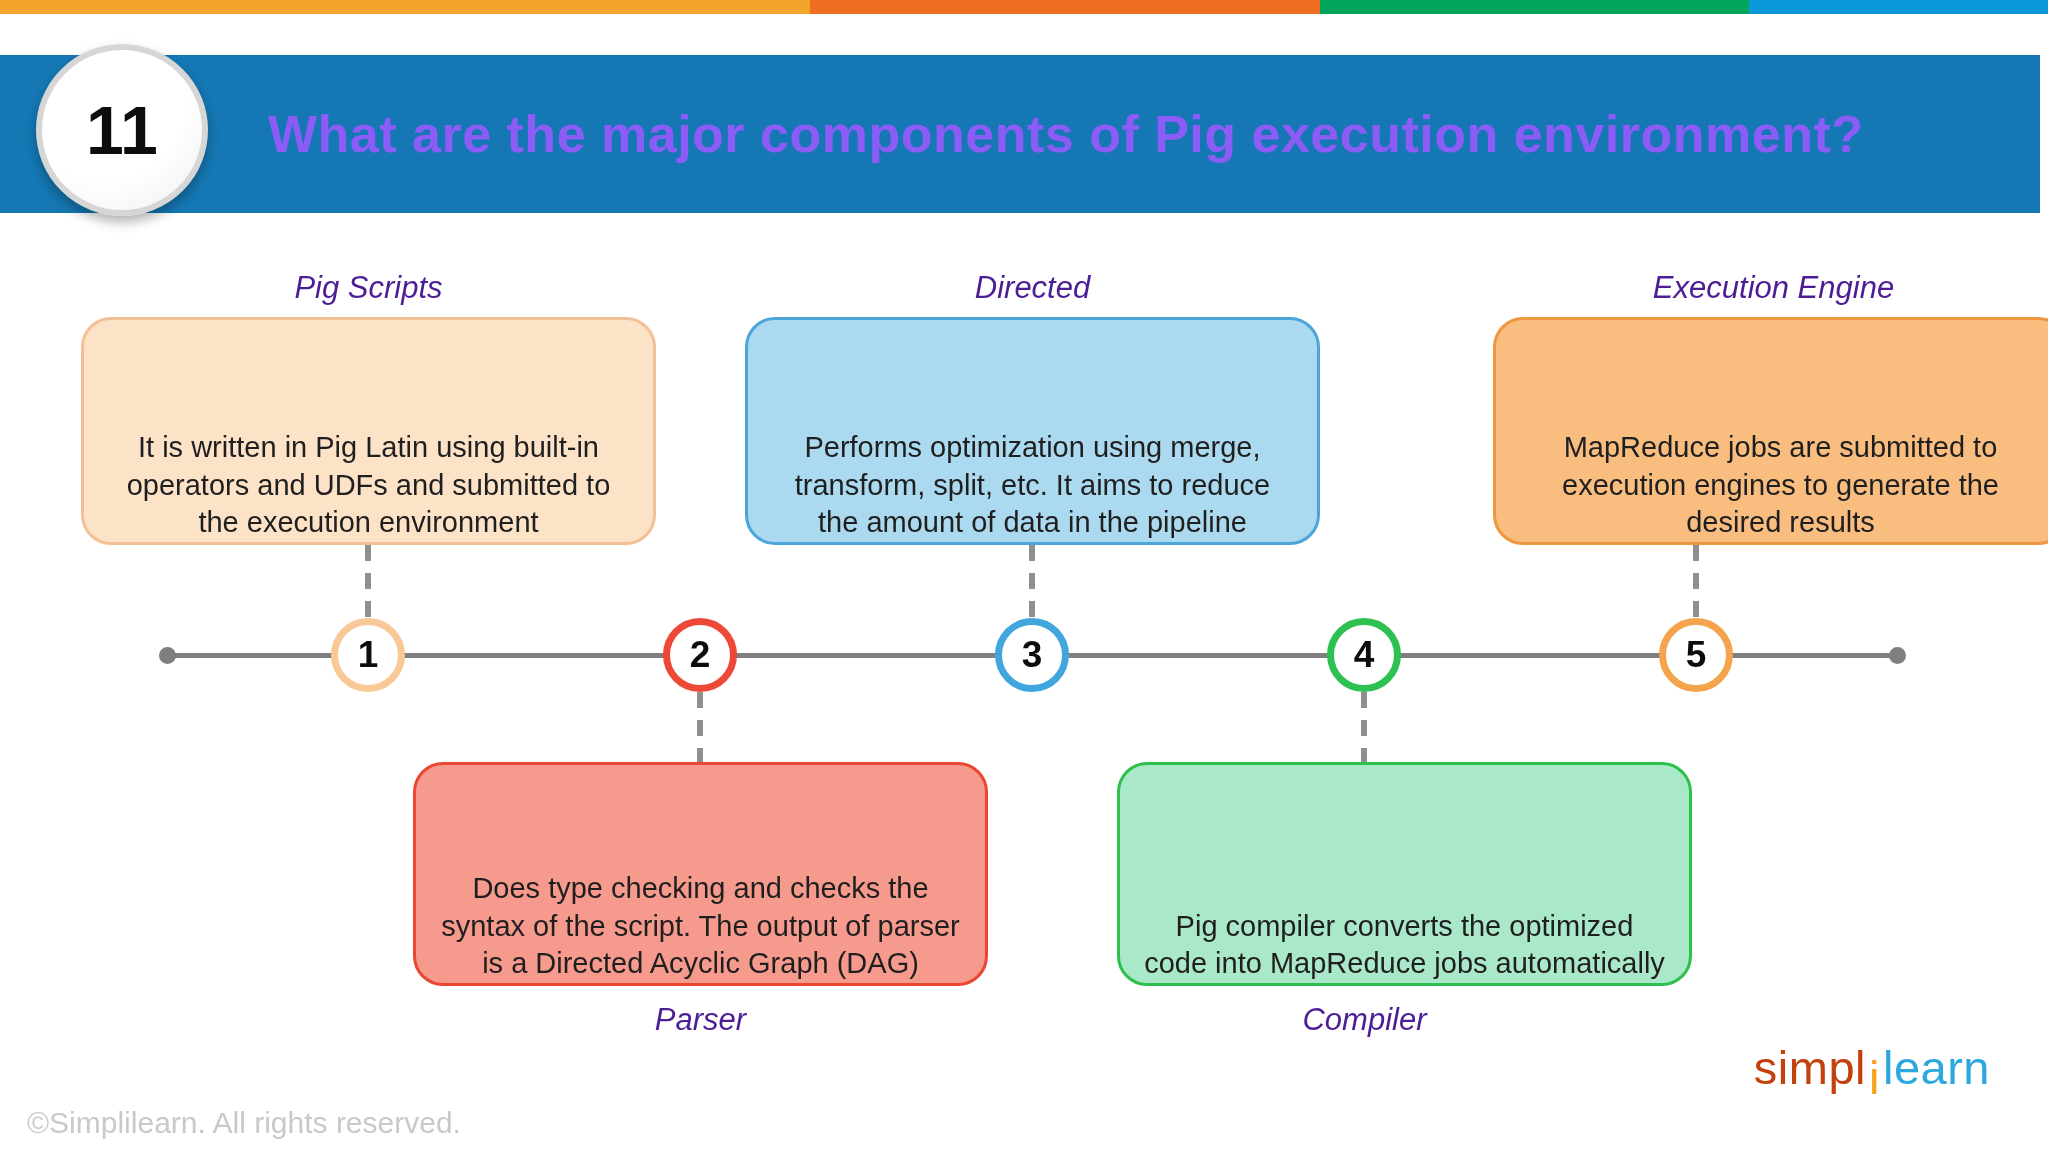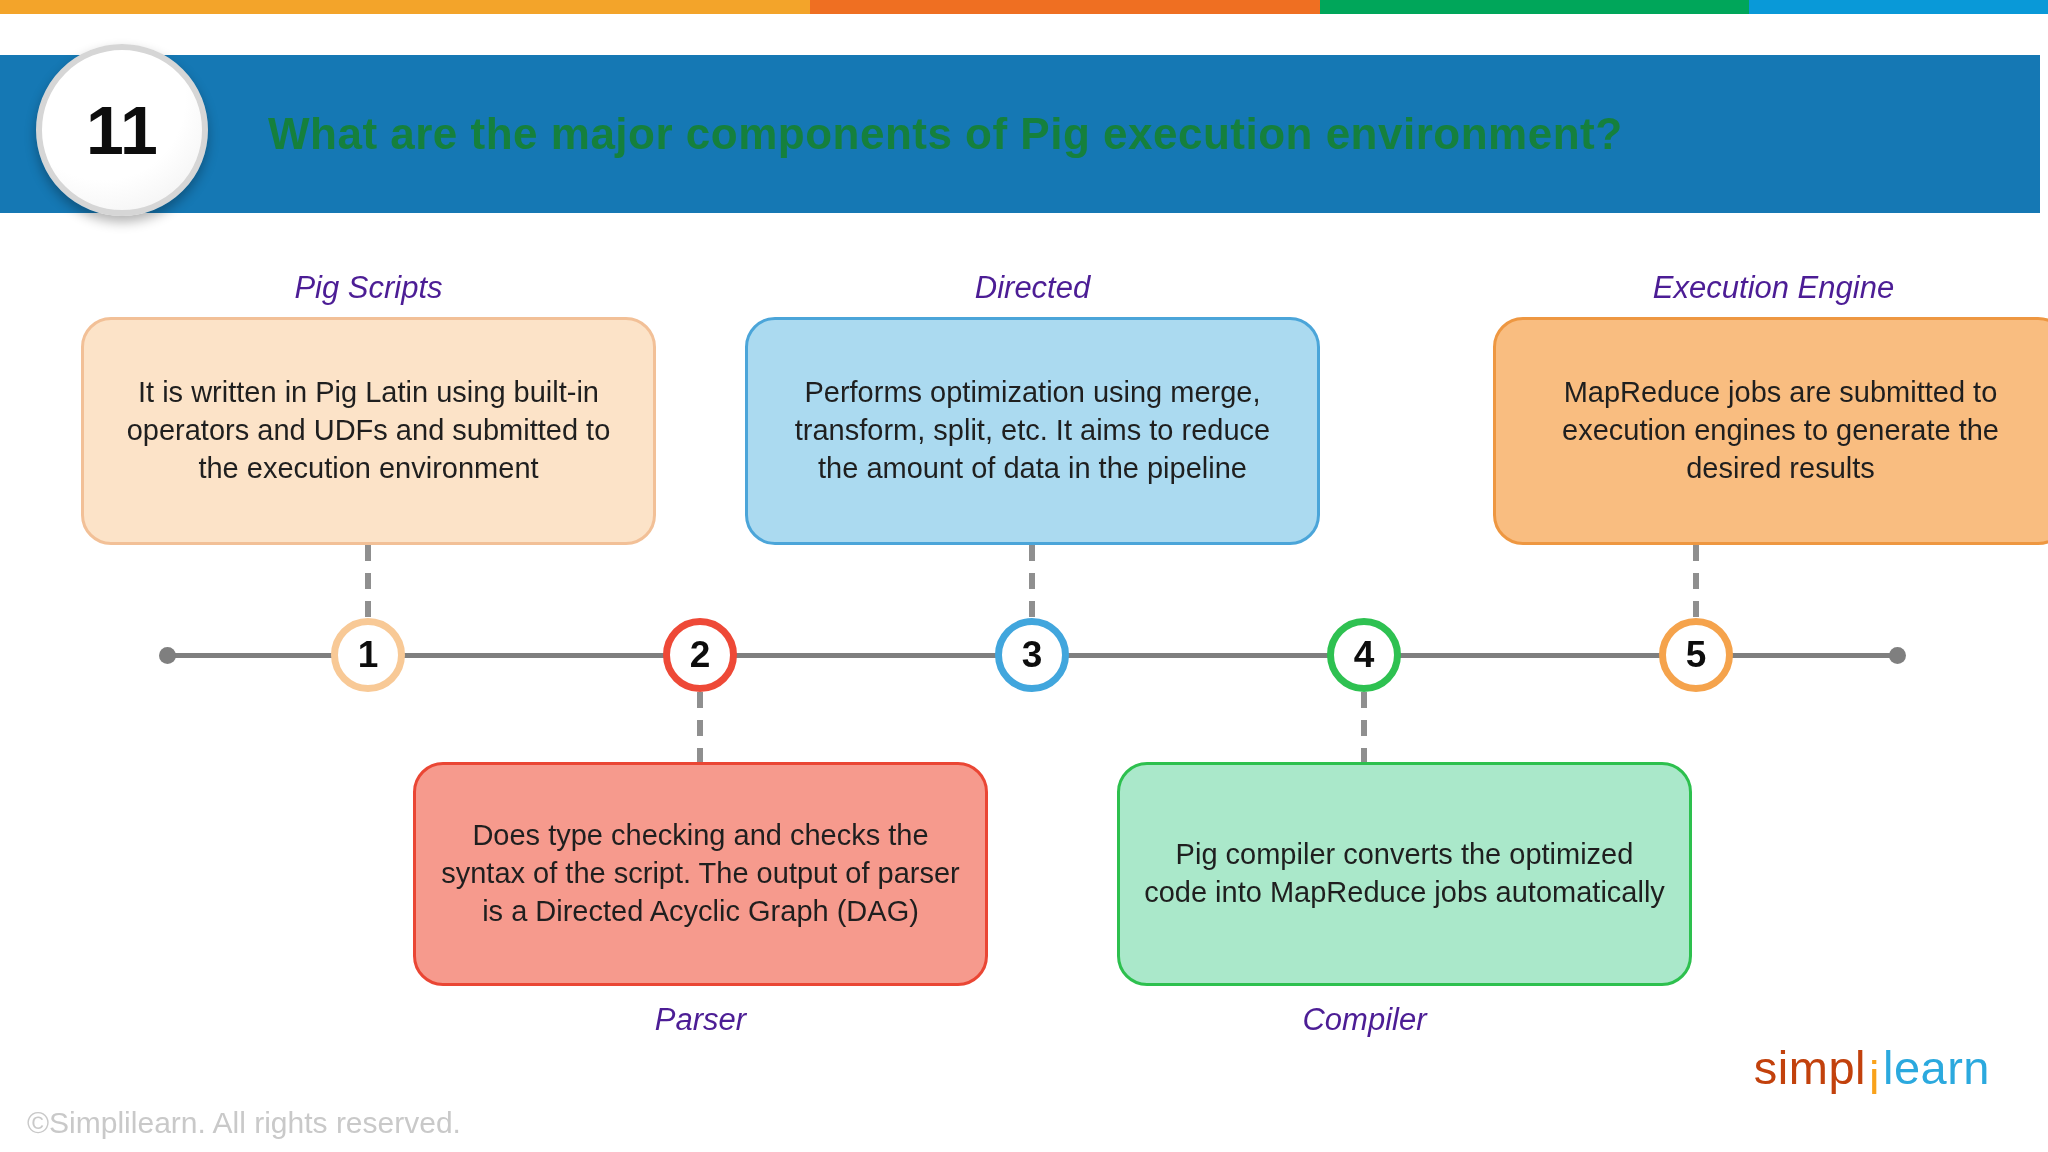--- a/index.html
+++ b/index.html
@@ -12,26 +12,26 @@
   .stripe-1{width:810px;} .stripe-2{width:510px;} .stripe-3{width:429px;} .stripe-4{flex:1;}
 
   
   .band{position:absolute;left:0;top:55px;width:2040px;height:158px;}
   .badge{position:absolute;left:36px;top:44px;width:160px;height:160px;border-radius:50%;
          background:radial-gradient(circle at 38% 30%, #ffffff 55%, #eeeeee 100%);
          border:6px solid #d6d6d6;box-shadow:0 6px 12px rgba(0,0,0,0.30);
          display:flex;align-items:center;justify-content:center;
          font-size:68px;font-weight:bold;color:#0d0d0d;}
   .title{position:absolute;left:268px;top:55px;width:1730px;height:158px;
-         display:flex;align-items:center;color:#15803d;font-size:44px;font-weight:bold;
+         display:flex;align-items:center;color:#8b5cf6;font-size:52px;font-weight:bold;
          letter-spacing:0.5px;}
 
   
   .box{position:absolute;width:575px;box-sizing:border-box;border:3px solid;border-radius:30px;
-       display:flex;align-items:center;justify-content:center;text-align:center;
+       display:flex;align-items:flex-end;justify-content:center;text-align:center;
        font-size:29px;line-height:1.3;color:#1f1f1f;padding:0 24px;}
   .box-1{left:81px;  top:317px;height:228px;}
   .box-3{left:745px; top:317px;height:228px;}
   .box-5{left:1493px;top:317px;height:228px;}
   .box-2{left:413px; top:762px;height:224px;}
   .box-4{left:1077px;top:762px;height:224px;}
 
   .node-label{position:absolute;width:575px;text-align:center;font-size:31px;font-style:italic;
               color:#4c1d95;}
   .label-1{left:81px;  top:270px;}

